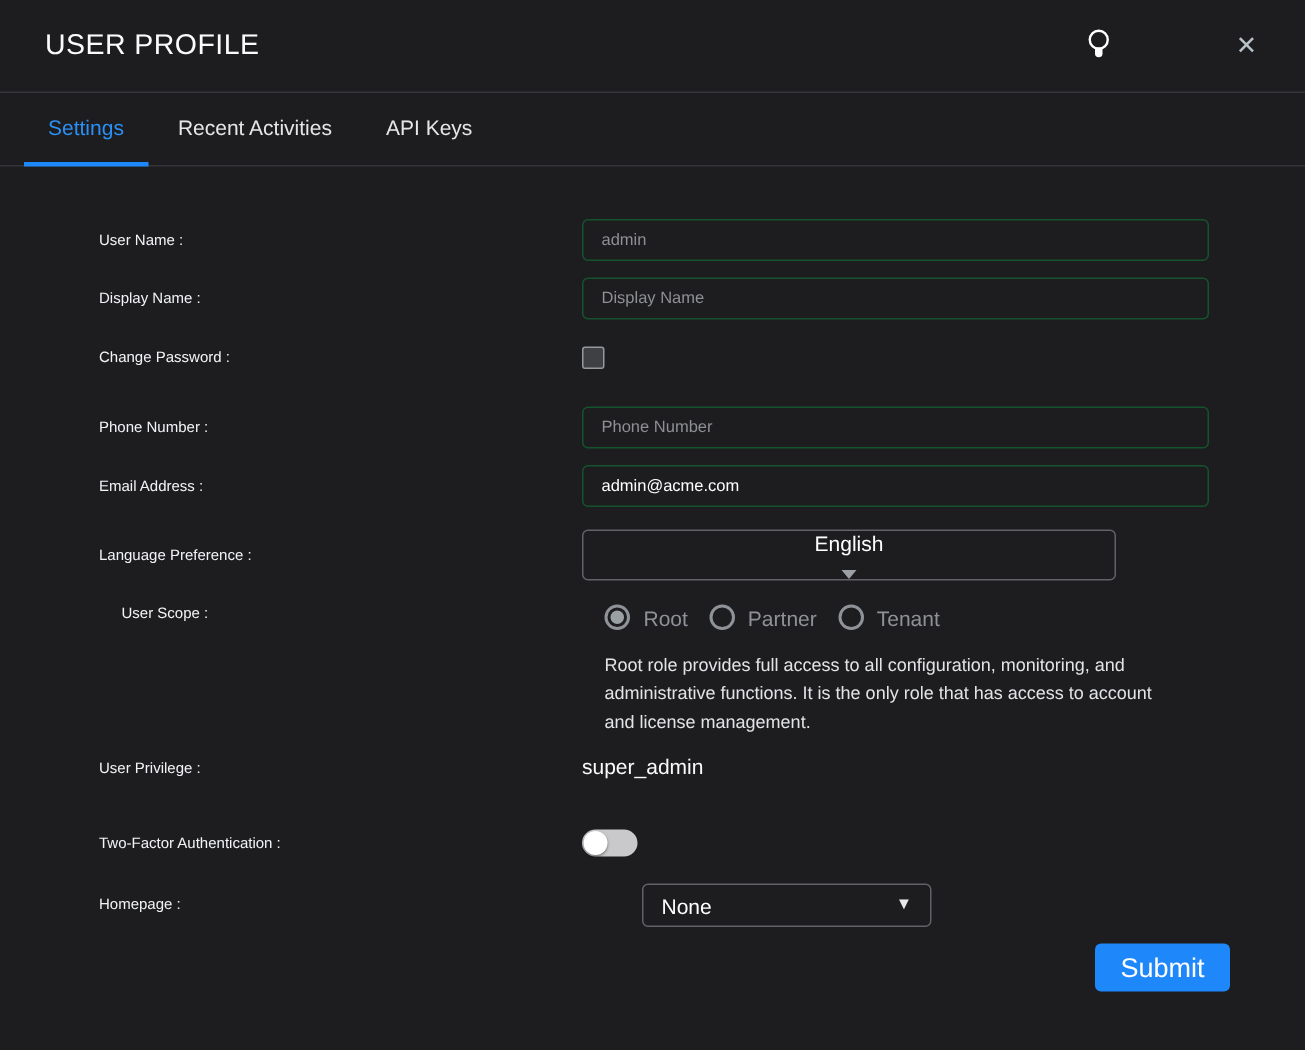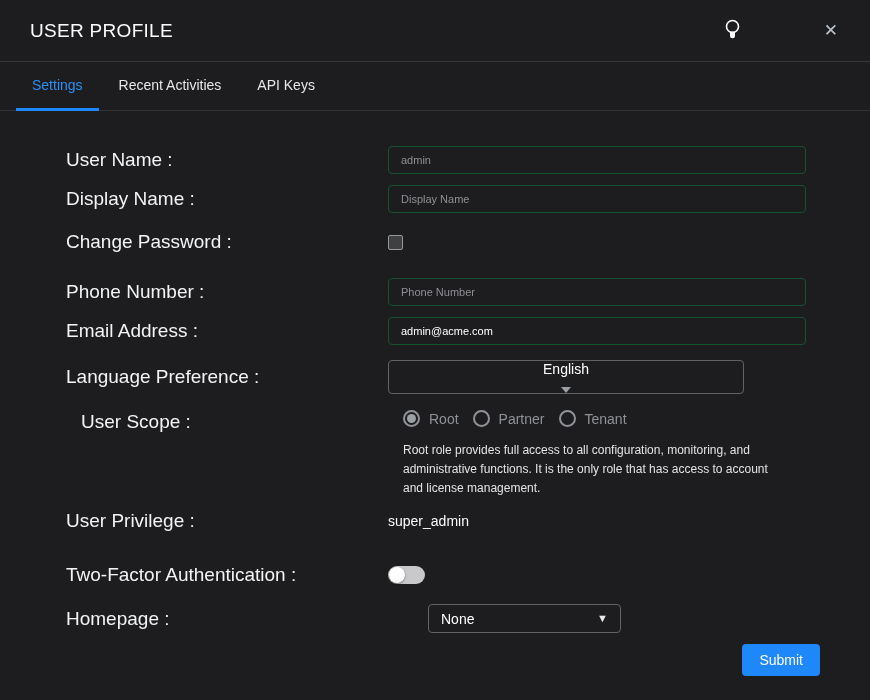--- a/index.html
+++ b/index.html
@@ -22,21 +22,21 @@
   .tabs { display:flex; padding-left:14px; height:49px; flex-shrink:0;
           border-bottom:1px solid #333438; }
   .tab { padding:0 16px; margin:0 2px; display:flex; align-items:center;
          font-size:14px; color:#e6e6e6; cursor:pointer;
          border-bottom:3px solid transparent; margin-bottom:-1px; }
   .tab.active { color:#2b90f5; border-bottom-color:#1e87fa; }
 
   
   main { flex:1; padding:35px 50px 0 66px; }
   .row { display:flex; align-items:center; }
-  .lbl { width:322px; flex-shrink:0; font-size:19px; color:#f2f3f5; }
+  .lbl { width:322px; flex-shrink:0; font-size:10px; color:#f2f3f5; }
   .ctl { width:418px; }
   .mb11{margin-bottom:11px} .mb12{margin-bottom:12px} .mb15{margin-bottom:15px}
   .mb16{margin-bottom:16px} .mb18{margin-bottom:18px} .mb25{margin-bottom:25px}
   .mb32{margin-bottom:32px}
 
   .txt { width:100%; height:28px; background:transparent; outline:none;
          border:1px solid #14532d; border-radius:4px; color:#fff;
          font-size:11px; padding:0 12px; font-family:inherit; }
   .txt::placeholder { color:#8f9094; }
 
@@ -67,21 +67,21 @@
   .priv { font-size:14px; color:#fafafa; }
 
   .toggle { width:37px; height:18px; border-radius:9px; background:#c9c9cb;
             position:relative; cursor:pointer; }
   .knob { position:absolute; left:1px; top:1px; width:16px; height:16px;
           border-radius:50%; background:#fff;
           box-shadow:0 1px 2px rgba(0,0,0,.45); }
 
   .submit-row { display:flex; justify-content:flex-end; margin-top:11px; }
   .submit { background:#1e87fa; color:#fff; border:none; border-radius:4px;
-            height:32px; padding:0 17px; font-size:14px; font-family:inherit;
+            height:32px; padding:0 17px; font-size:18px; font-family:inherit;
             cursor:pointer; }
 </style>
 </head>
 <body>
 
 <div class="dialog">
 
   <div class="hd">
     <div class="title">USER PROFILE</div>
     <span class="bulb">

